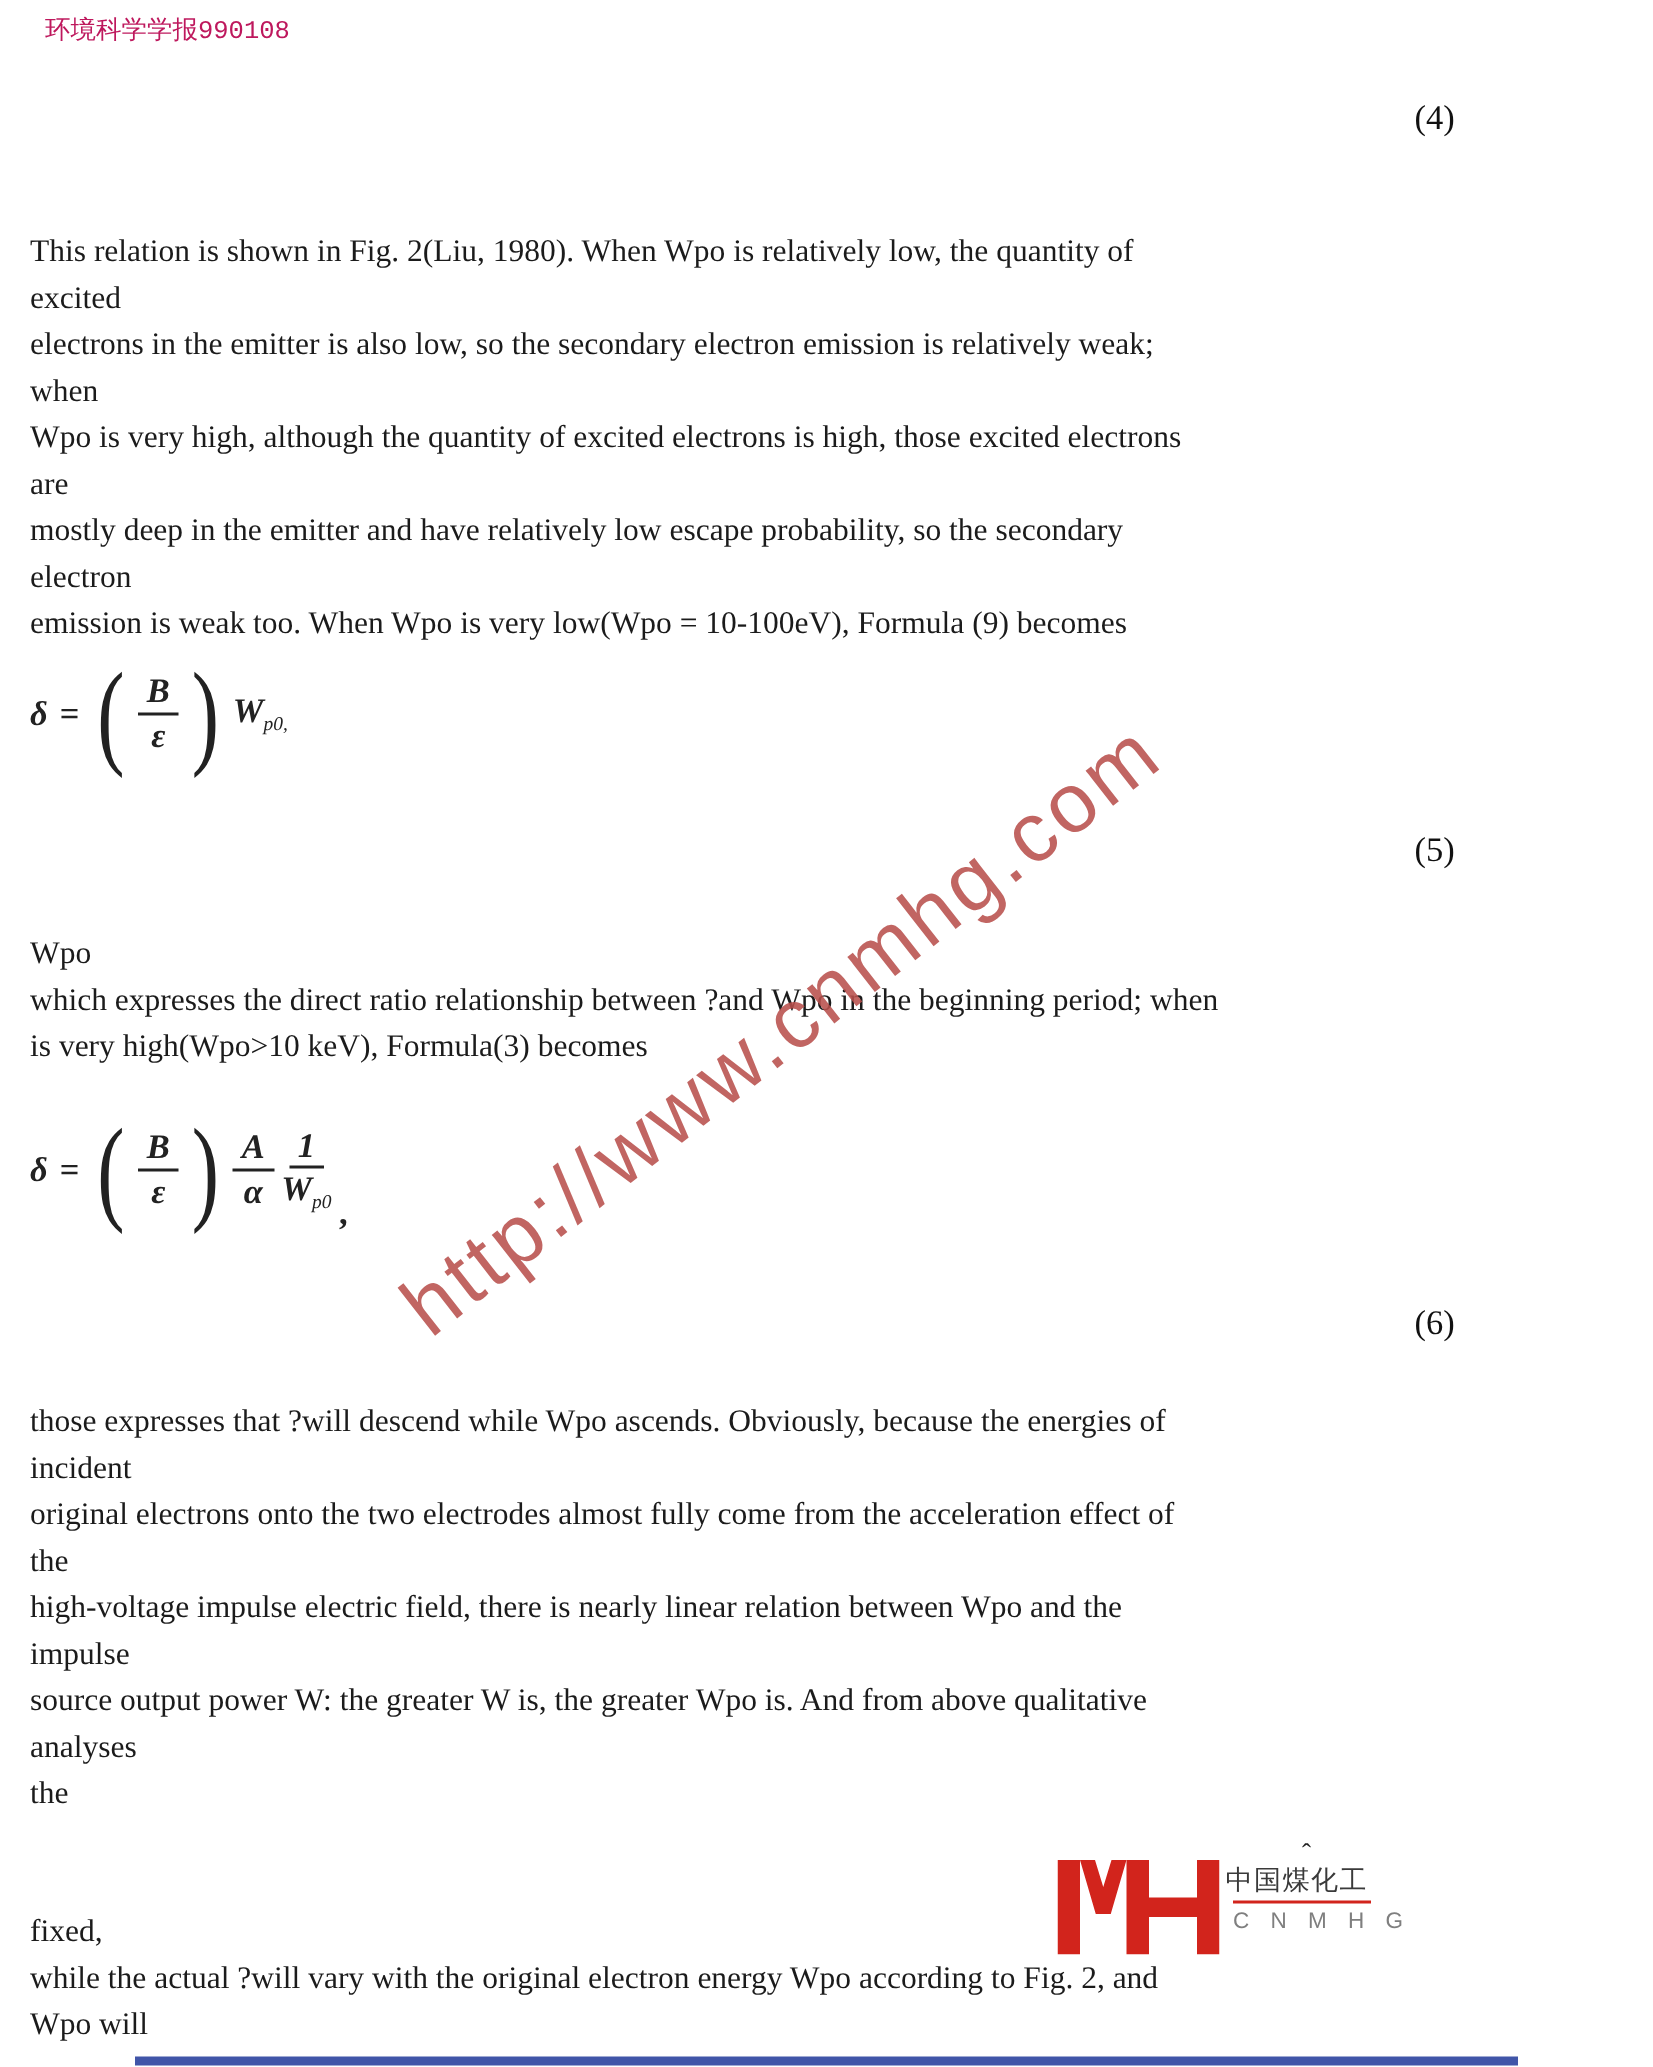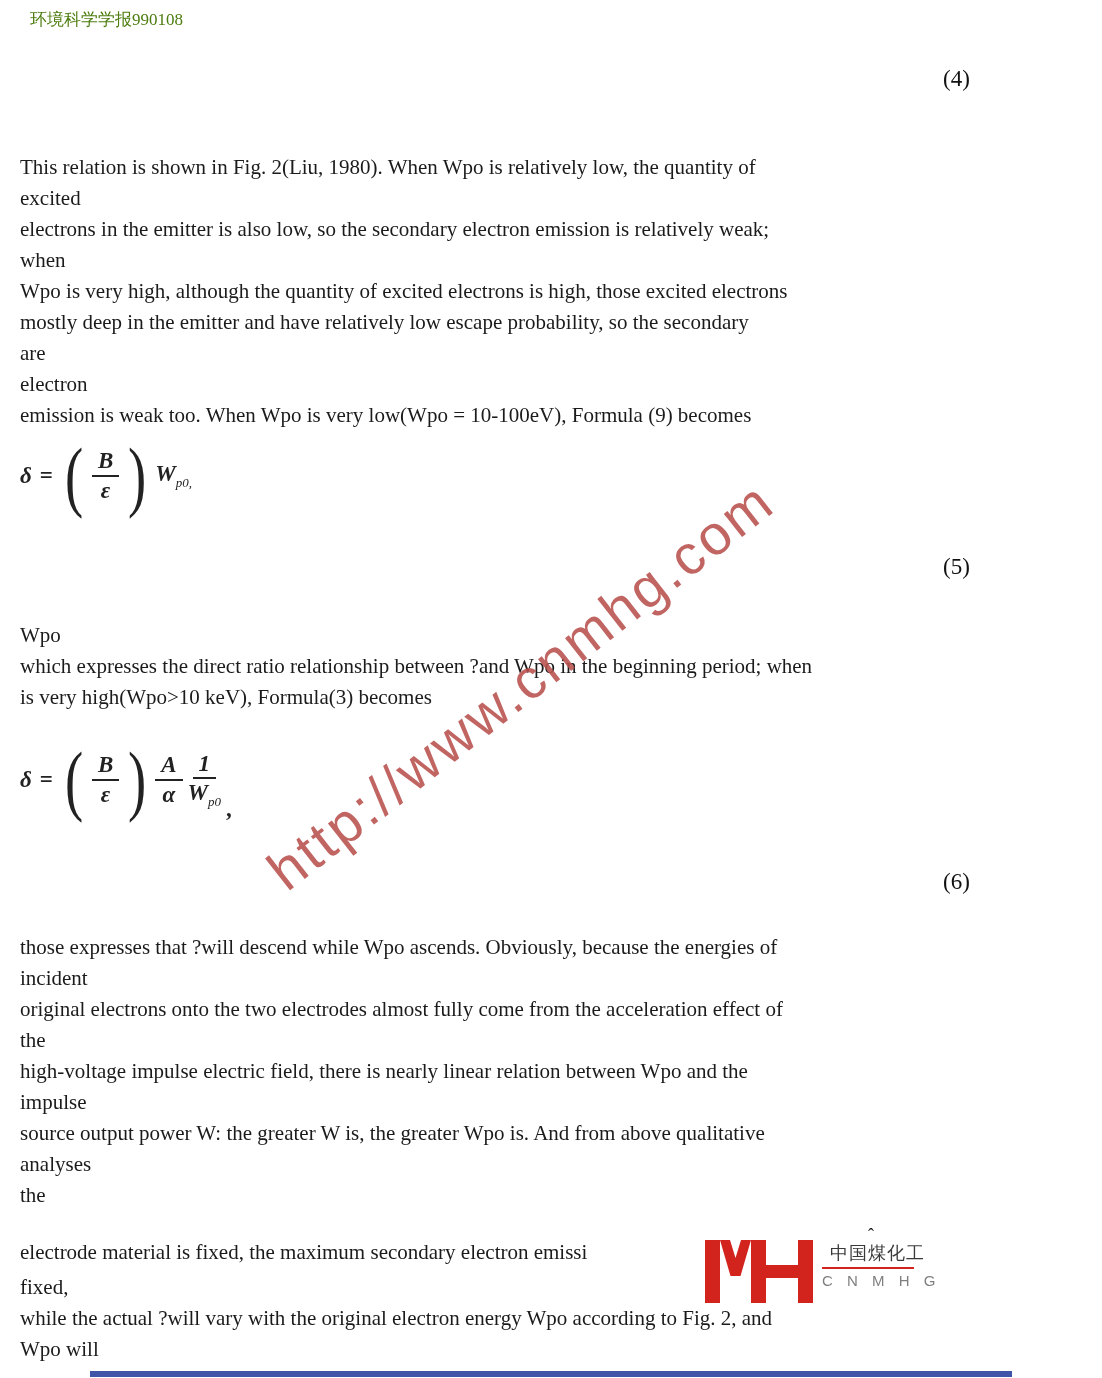--- a/index.html
+++ b/index.html
@@ -1,19 +1,19 @@
 <!DOCTYPE html>
 <html><head>
 <meta charset="utf-8">
 <style>
   html,body{margin:0;padding:0;background:#ffffff;}
   .page{position:relative;width:1102px;height:1378px;background:#ffffff;overflow:hidden;
         font-family:"Liberation Serif",serif;color:#1b1b1b;}
-  .hdr{position:absolute;left:30px;top:8px;font-family:Liberation Serif, serif;
-       font-size:17px;color:#4d7c0f;}
+  .hdr{position:absolute;left:30px;top:8px;font-family:Liberation Mono, monospace;
+       font-size:17px;color:#be185d;}
   .eqnum{position:absolute;left:943px;width:60px;font-size:23px;color:#111;}
   .para{position:absolute;left:20px;width:1000px;font-size:21px;line-height:31px;
         white-space:nowrap;}
   .para div{height:31px;}
   
   .formula{position:absolute;left:20px;display:flex;align-items:center;gap:5px;
            font-size:23px;font-style:italic;font-weight:700;color:#222;}
   .formula .rel{font-style:normal;font-weight:700;margin:0 3px;}
   .paren{font-style:normal;font-weight:400;font-size:78px;line-height:84px;
          transform:scaleX(.7);color:#222;}
@@ -22,21 +22,21 @@
   .frac .den{padding-top:1px;}
   .fvar sub,.frac sub{font-size:13px;font-weight:400;}
   .tailc{align-self:flex-end;font-style:normal;}
   
   .wm{position:absolute;left:295px;top:838px;font-family:"Liberation Sans",sans-serif;
       font-size:56px;letter-spacing:3px;color:rgba(184,80,76,.88);white-space:nowrap;
       transform:rotate(-38deg);transform-origin:0 100%;}
   
   .logo{position:absolute;left:698px;top:1233px;width:295px;height:74px;background:#fff;}
   .logo-mark{position:absolute;left:7px;top:7px;}
-  .logo-cn{position:absolute;left:132px;top:8px;font-family:"Liberation Sans",sans-serif;
+  .logo-cn{position:absolute;left:119px;top:8px;font-family:"Liberation Sans",sans-serif;
            font-size:18px;color:#3a3a3a;letter-spacing:1px;white-space:nowrap;}
   .logo-caret{position:absolute;left:170px;top:-8px;font-size:18px;color:#222;}
   .logo-rule{position:absolute;left:124px;top:34px;width:92px;height:2px;background:#d2241c;}
   .logo-latin{position:absolute;left:124px;top:39px;font-family:"Liberation Sans",sans-serif;
               font-size:15px;letter-spacing:5px;color:#7f7f7f;white-space:nowrap;}
   .frag-after{position:absolute;left:908px;top:0;}
   .footbar{position:absolute;left:90px;top:1371px;width:922px;height:6px;background:#4055a8;}
 </style>
 </head>
 <body>
@@ -46,22 +46,22 @@
   <div class="hdr">环境科学学报990108</div>
 
   <div class="eqnum" style="top:66px;">(4)</div>
 
   <div class="para" style="top:128px;margin-top:24px;">
     <div>This relation is shown in Fig. 2(Liu, 1980). When Wpo is relatively low, the quantity of</div>
     <div>excited</div>
     <div>electrons in the emitter is also low, so the secondary electron emission is relatively weak;</div>
     <div>when</div>
     <div>Wpo is very high, although the quantity of excited electrons is high, those excited electrons</div>
+    <div>are</div>
     <div>mostly deep in the emitter and have relatively low escape probability, so the secondary</div>
-    <div>are</div>
     <div>electron</div>
     <div>emission is weak too. When Wpo is very low(Wpo = 10-100eV), Formula (9) becomes</div>
   </div>
 
   <div class="formula" style="top:434px;">
     <span>δ</span>
     <span class="rel">=</span>
     <span class="paren">(</span>
     <span class="frac">
       <span class="num">B</span>
@@ -107,21 +107,20 @@
     <div>original electrons onto the two electrodes almost fully come from the acceleration effect of</div>
     <div>the</div>
     <div>high-voltage impulse electric field, there is nearly linear relation between Wpo and the</div>
     <div>impulse</div>
     <div>source output power W: the greater W is, the greater Wpo is. And from above qualitative</div>
     <div>analyses</div>
     <div>the</div>
   </div>
 
   <div class="para" style="top:1237px;height:31px;">
-    <span>electrode material is fixed, the maximum secondary electron emissi</span>
     <span class="frag-after">s also</span>
   </div>
 
   <div class="para" style="top:1272px;">
     <div>fixed,</div>
     <div>while the actual ?will vary with the original electron energy Wpo according to Fig. 2, and</div>
     <div>Wpo will</div>
   </div>
 
   <div class="wm">http://www.cnmhg.com</div>

